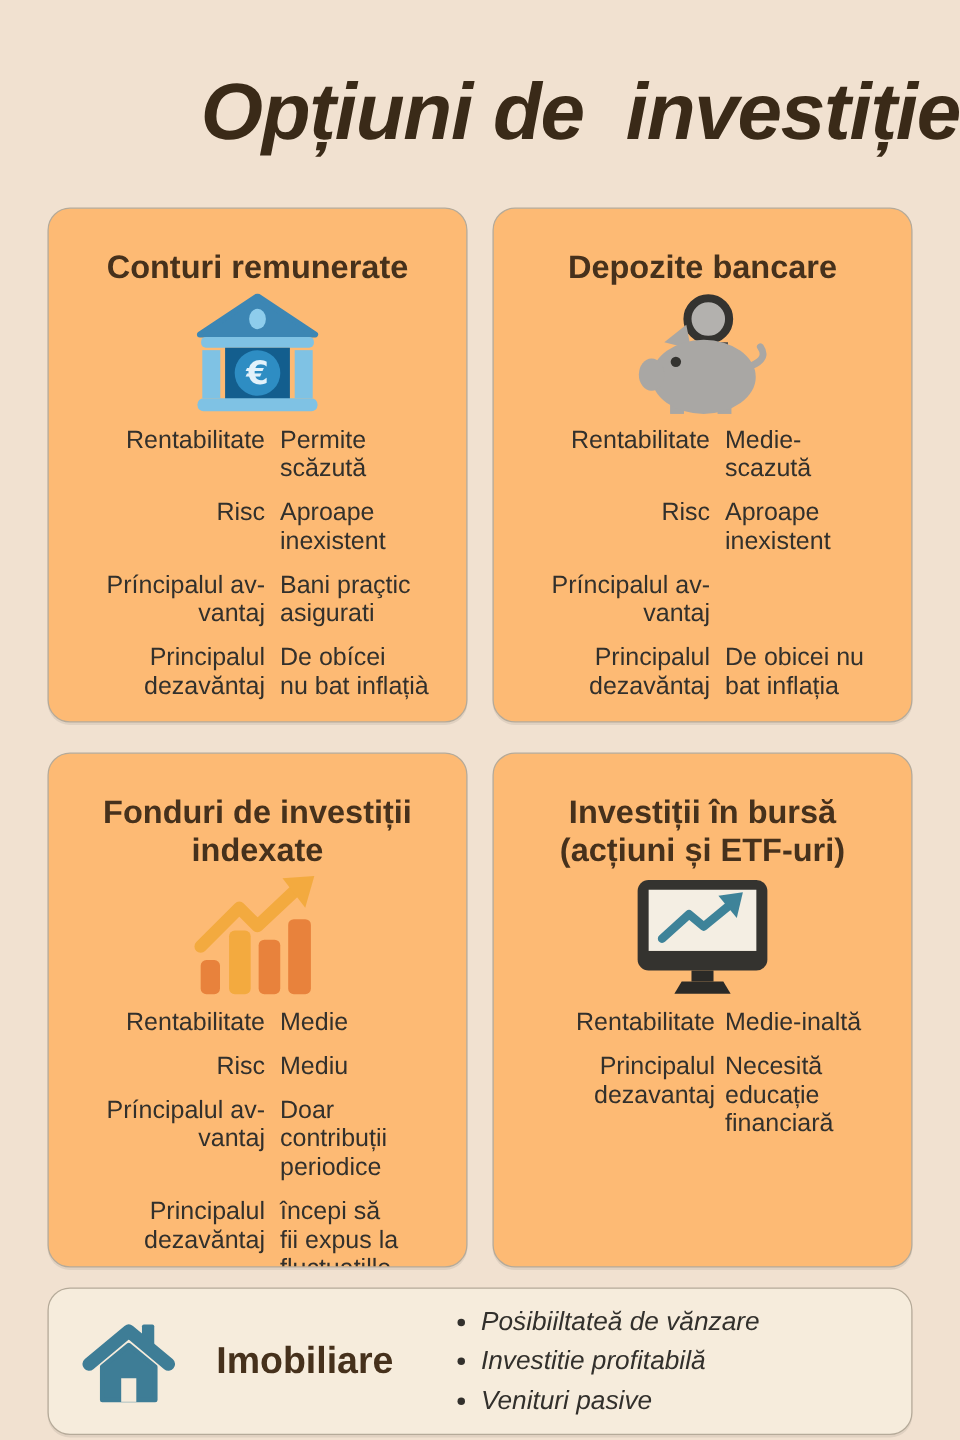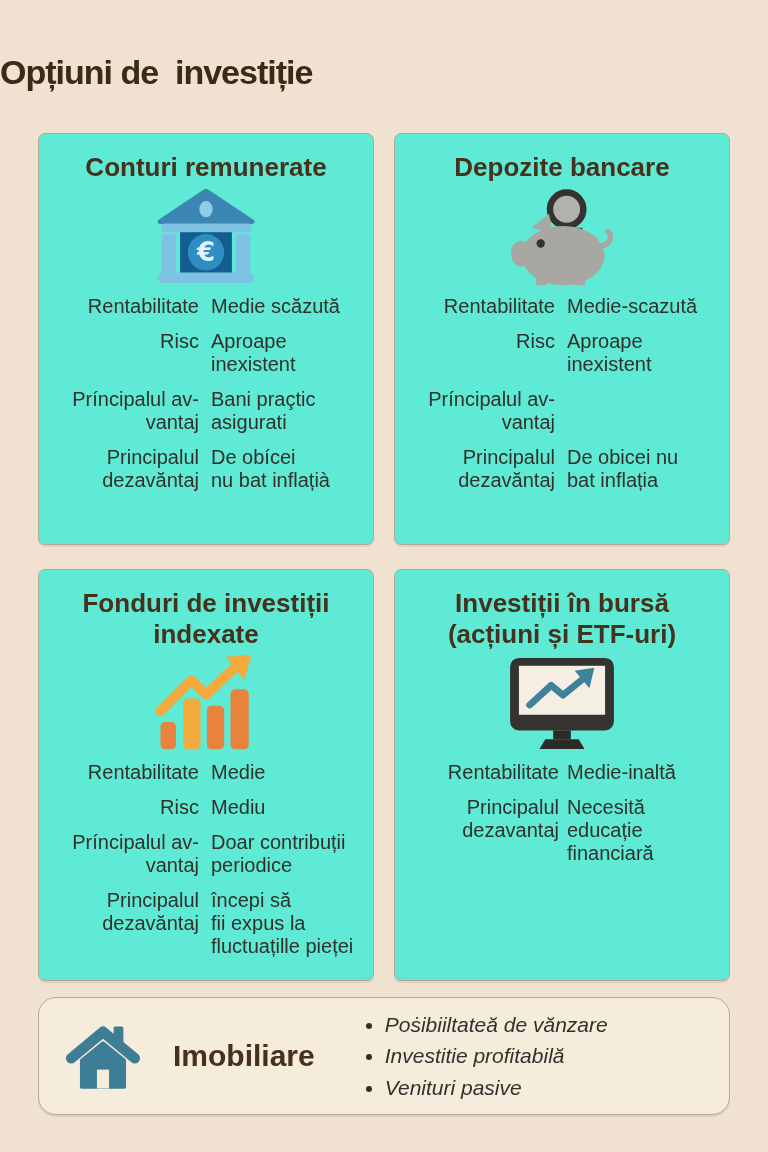--- a/index.html
+++ b/index.html
@@ -5,39 +5,40 @@
   html,body{margin:0;padding:0;}
   body{
     width:768px;height:1152px;
     background:#f1e1d0;
     font-family:"Liberation Sans", sans-serif;
     color:#32302c;
     overflow:hidden;
   }
   .title{
     margin:0;padding:54px 0 0;
-    text-align:left;
-    font-size:34px;font-weight:bold;line-height:1.1;
+    text-align:right;
+    font-size:64px;font-weight:bold;line-height:1.1;
     letter-spacing:-1px;
     color:#3a2a18;
     white-space:pre;
+    font-style:italic;
   }
   .grid{
     display:grid;
     grid-template-columns:336px 336px;
     grid-template-rows:412px 412px;
     gap:24px 20px;
     justify-content:center;
     margin-top:42px;
   }
   .card{
-    background:#5eead4;
+    background:#fdba74;
     border:1.5px solid #b5aa99;
-    border-radius:7px;
-    padding:14px;
+    border-radius:18px;
+    padding:27px;
     box-sizing:border-box;
     box-shadow:0 2px 0 rgba(0,0,0,0.07);
     overflow:hidden;
   }
   .card h2{
     margin:4px 0;
     text-align:center;
     font-size:26px;font-weight:bold;line-height:1.16;
     color:#46311c;
     white-space:pre-line;
@@ -99,21 +100,21 @@
         <rect x="12" y="47" width="15" height="40" fill="#7fc2e4"></rect>
         <rect x="89" y="47" width="15" height="40" fill="#7fc2e4"></rect>
         <circle cx="58" cy="66" r="19" fill="#2e8dc3"></circle>
         <text x="58" y="75" text-anchor="middle" font-size="27" font-weight="bold" fill="#e3f2fb" font-family="'DejaVu Sans', sans-serif">€</text>
         <rect x="8" y="87" width="100" height="11" rx="5" fill="#7fc2e4"></rect>
       </svg>
     </div>
     <div class="rows">
       <div class="row">
         <div class="label">Rentabilitate</div>
-        <div class="value">Medie scăzută</div>
+        <div class="value">Permite scăzută</div>
       </div>
       <div class="row">
         <div class="label">Risc</div>
         <div class="value">Aproape
 inexistent</div>
       </div>
       <div class="row">
         <div class="label">Príncipalul av-
 vantaj</div>
         <div class="value">Bani praçtic

